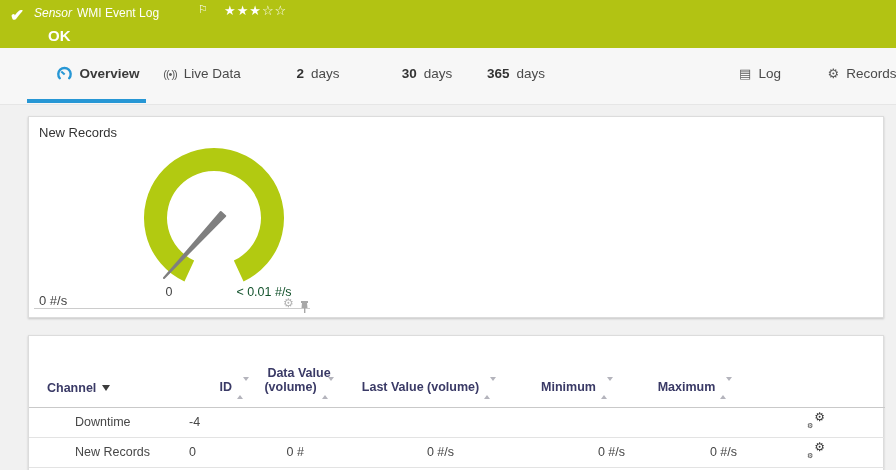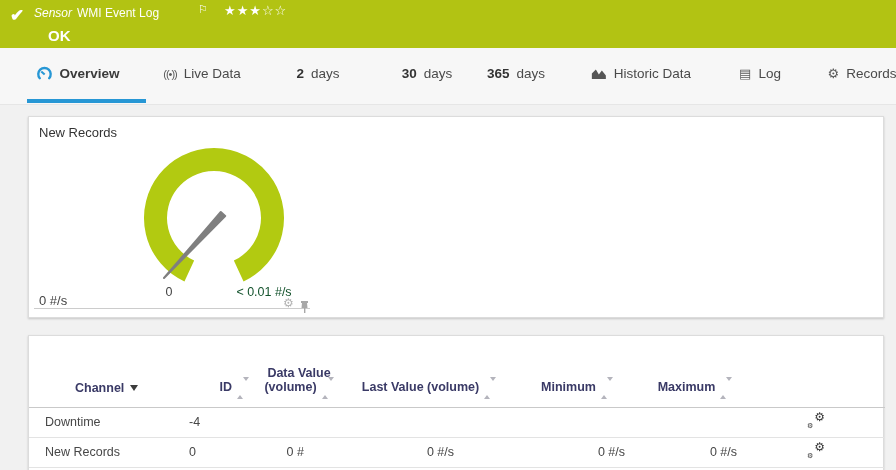--- a/index.html
+++ b/index.html
@@ -38,23 +38,23 @@
   .gp-max { position:absolute; left:235px; top:168px; transform:translateX(-50%); font-size:12.5px; color:#14532d; white-space:nowrap; }
   .gp-cur { position:absolute; left:10px; top:176px; font-size:13px; color:#444; }
   .gp-line { position:absolute; left:5px; top:191px; width:276px; height:1px; background:#cccccc; }
   .gp-gear { position:absolute; left:254px; top:179px; font-size:12px; color:#b3b3b3; cursor:pointer; }
   .gp-pin { position:absolute; left:271px; top:182px; cursor:pointer; }
 
   
   table { border-collapse:collapse; table-layout:fixed; width:856px; font-size:12.5px; }
   th { color:#3a3a66; font-weight:bold; vertical-align:bottom; padding:30px 0 12px 0; text-align:center; border-bottom:1px solid #c9c9c9; cursor:pointer; }
   td { color:#474747; height:30px; border-bottom:1px solid #e3e3e3; }
-  th.c1 { text-align:left; padding-left:46px; }
+  th.c1 { text-align:left; padding-left:18px; }
   th.c2 { text-align:right; }
-  td.c1 { padding-left:16px; }
+  td.c1 { padding-left:46px; }
   td.c3 { text-align:right; padding-right:45px; }
   td.c4 { text-align:right; padding-right:55px; }
   td.c5 { text-align:right; padding-right:20px; }
   td.c6 { text-align:right; padding-right:8px; }
   td.c7 { padding-left:62px; }
   .sorticons { display:inline-block; vertical-align:middle; margin-left:5px; }
   .tri-up { width:0; height:0; border-left:3.5px solid transparent; border-right:3.5px solid transparent; border-bottom:4px solid #b4b4bc; margin-bottom:2px; }
   .tri-down { width:0; height:0; border-left:3.5px solid transparent; border-right:3.5px solid transparent; border-top:4px solid #b4b4bc; }
   .tri-solid { display:inline-block; vertical-align:middle; margin-left:6px; width:0; height:0; border-left:4.5px solid transparent; border-right:4.5px solid transparent; border-top:6px solid #3c3c3c; }
   .gears { position:relative; display:inline-block; width:18px; height:15px; color:#3a3a3a; cursor:pointer; }
@@ -70,21 +70,21 @@
     <span class="hdr-check">✔</span>
     <div class="hdr-title">
       <span class="pfx">Sensor</span><span>WMI Event Log</span>
     </div>
     <span class="hdr-flag">⚐</span>
     <span class="hdr-stars">★★★☆☆</span>
     <span class="hdr-ok">OK</span>
   </div>
 
   <div class="tabbar">
-    <div class="tab active" style="left:78px">
+    <div class="tab active" style="left:98px">
       <span class="ticon">
         <svg width="16" height="16" viewBox="0 0 16 16">
           <path d="M3.3 12.2 A6.2 6.2 0 1 1 12.7 12.2" fill="none" stroke="#2797d5" stroke-width="2.4" stroke-linecap="round"></path>
           <line x1="8.2" y1="8.6" x2="4.8" y2="5.4" stroke="#2797d5" stroke-width="2"></line>
         </svg>
       </span>
       <span class="tlabel">Overview</span>
     </div>
     <div class="tab" style="left:202px">
       <span class="ticon bcast">((•))</span>
@@ -94,28 +94,20 @@
       <span class="tnum">2</span>
       <span class="tlabel">days</span>
     </div>
     <div class="tab" style="left:427px">
       <span class="tnum">30</span>
       <span class="tlabel">days</span>
     </div>
     <div class="tab" style="left:516px">
       <span class="tnum">365</span>
       <span class="tlabel">days</span>
-    </div>
-    <div class="tab" style="left:641px">
-      <span class="ticon">
-        <svg width="16" height="13" viewBox="0 0 16 13">
-          <path d="M1 12 L1 6.5 L5 2.5 L8 7.5 L11 3.5 L15 8.5 L15 12 Z" fill="#555"></path>
-        </svg>
-      </span>
-      <span class="tlabel">Historic Data</span>
     </div>
     <div class="tab" style="left:760px">
       <span class="ticon glyph">▤</span>
       <span class="tlabel">Log</span>
     </div>
     <div class="tab" style="left:862px">
       <span class="ticon glyph">⚙</span>
       <span class="tlabel">Records</span>
     </div>
     <div class="active-bar" style="background: rgb(39, 151, 213);"></div>

